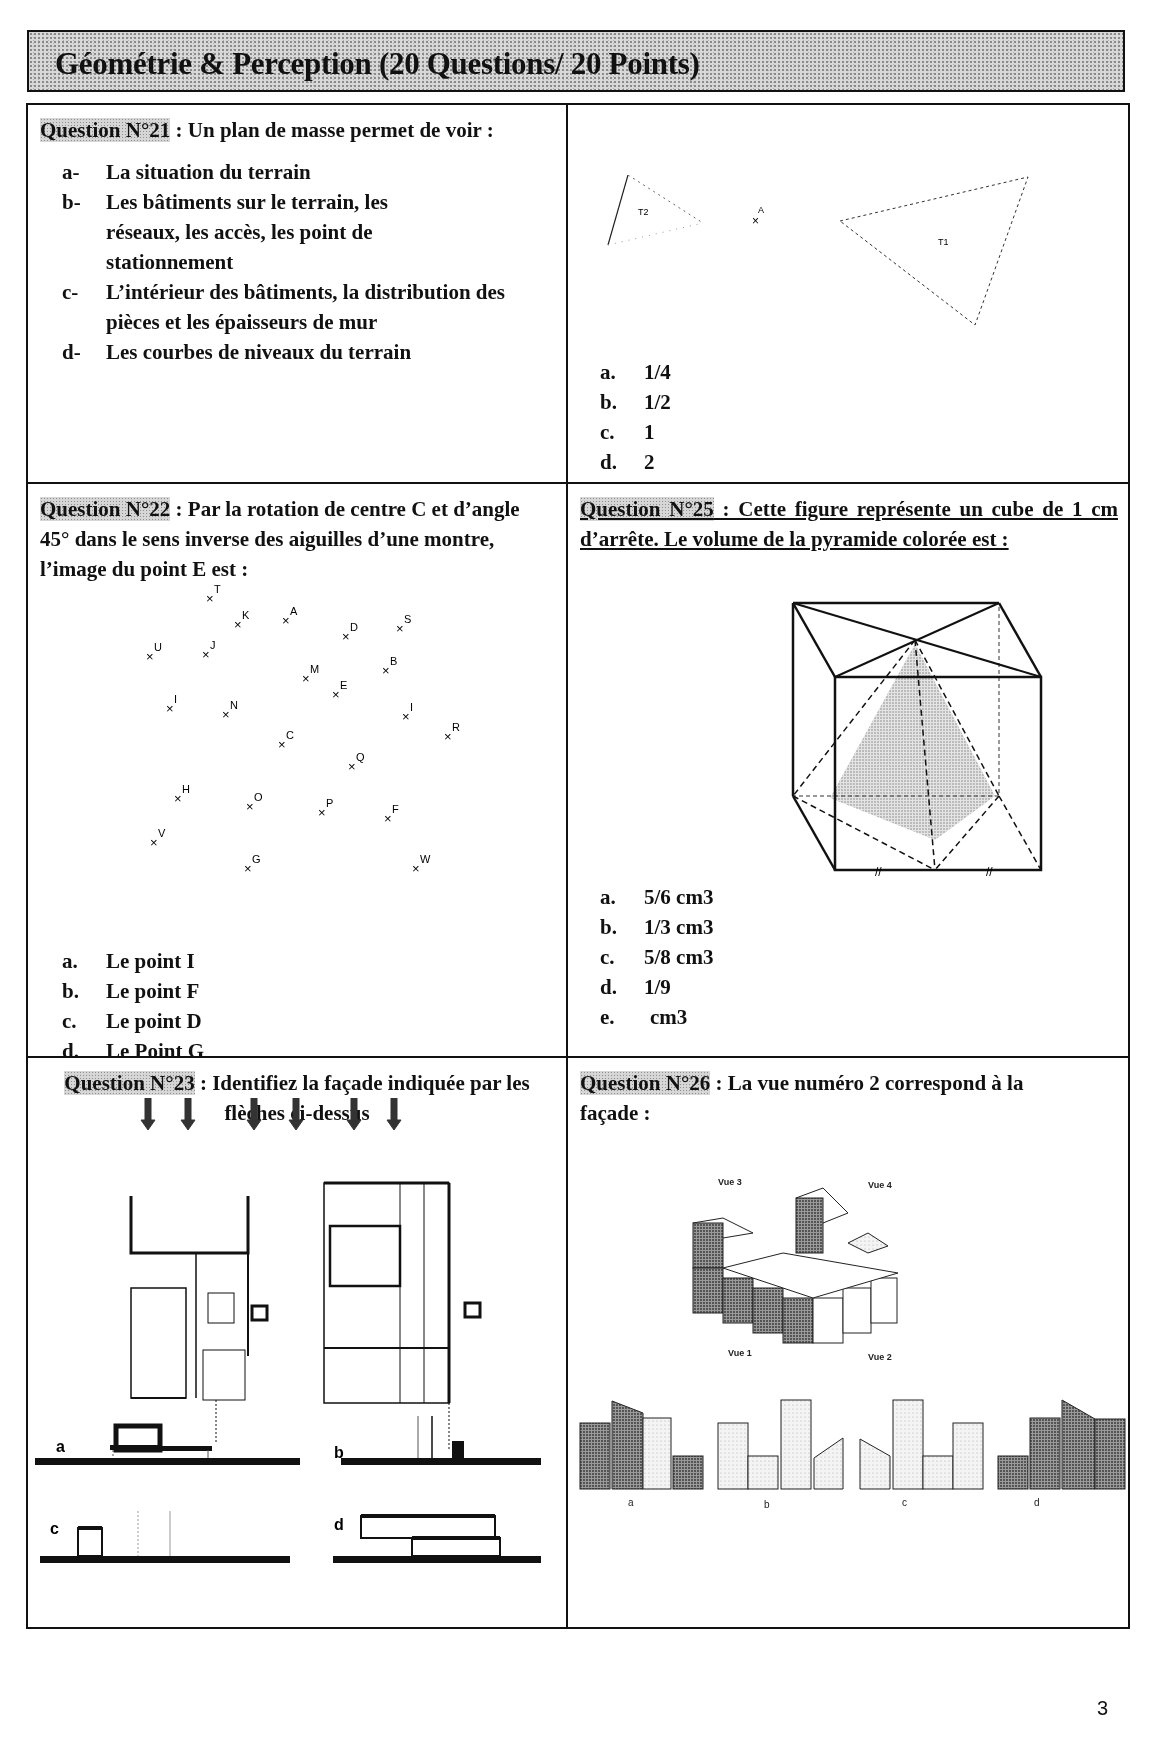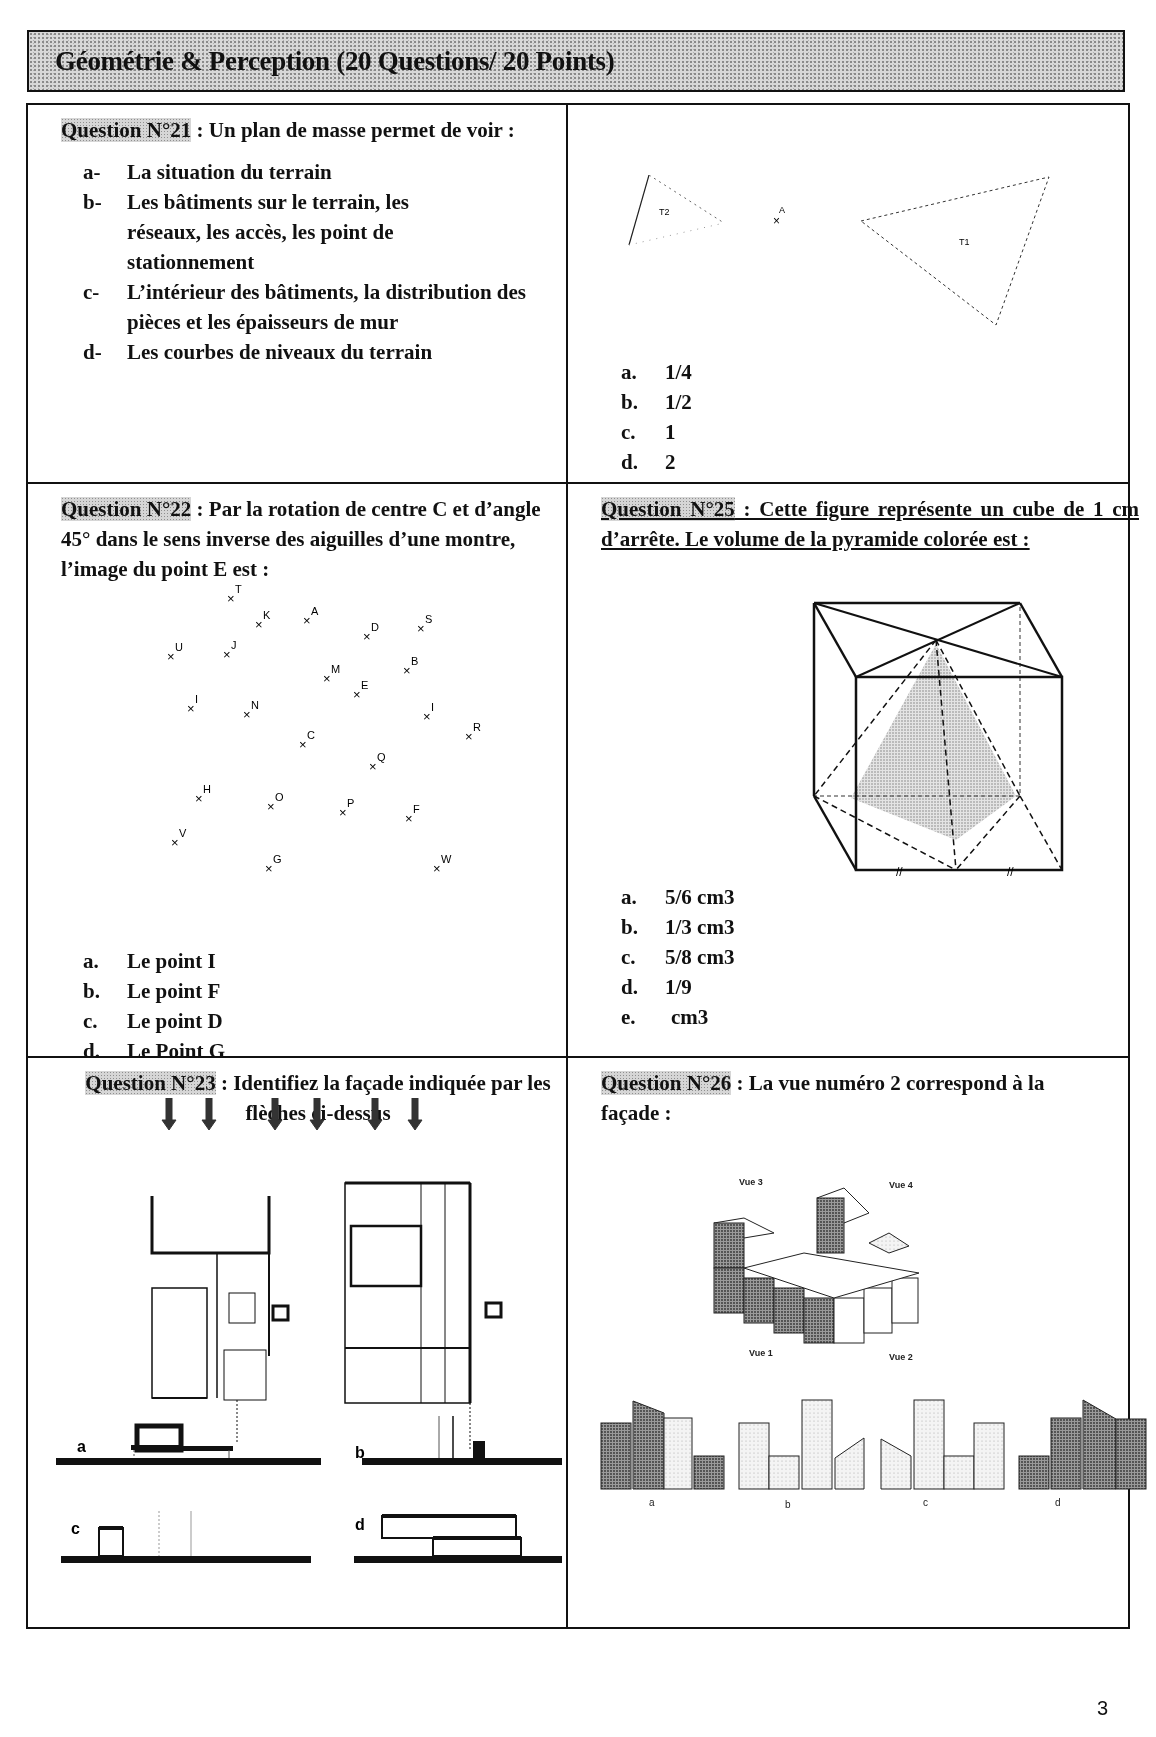--- a/index.html
+++ b/index.html
@@ -12,30 +12,30 @@
     border: 2px solid #111; box-sizing: border-box;
     background-color: #d8d8d8;
     background-image:
       radial-gradient(#8a8a8a 0.8px, transparent 1px),
       radial-gradient(#b0b0b0 0.7px, transparent 1px);
     background-size: 4px 4px, 5px 3px;
     background-position: 0 0, 2px 1px;
   }
   .header-title {
     position: absolute; left: 26px; top: 14px;
-    font-size: 27px; font-weight: bold; letter-spacing: -0.3px;
+    font-size: 31px; font-weight: bold; letter-spacing: -0.3px;
     font-family: "Liberation Serif", serif;
   }
   .grid {
     position: absolute; left: 26px; top: 103px; width: 1104px; height: 1526px;
     border: 2px solid #111; box-sizing: border-box;
   }
   .vline { position: absolute; left: 538px; top: 0; width: 2px; height: 100%; background: #111; }
   .hline { position: absolute; left: 0; width: 100%; height: 2px; background: #111; }
-  .cell { position: absolute; box-sizing: border-box; padding: 10px 12px; margin-left: 21px; }
+  .cell { position: absolute; box-sizing: border-box; padding: 10px 12px; }
   .q-title {
     font-size: 21px; font-weight: bold; line-height: 30px; margin: 0;
     font-family: "Liberation Serif", serif;
   }
   .q-title.justify { text-align: justify; }
   .q-num {
     background-color: #d6d6d6;
     background-image: radial-gradient(#8f8f8f 0.7px, transparent 1px);
     background-size: 3px 3px;
   }

